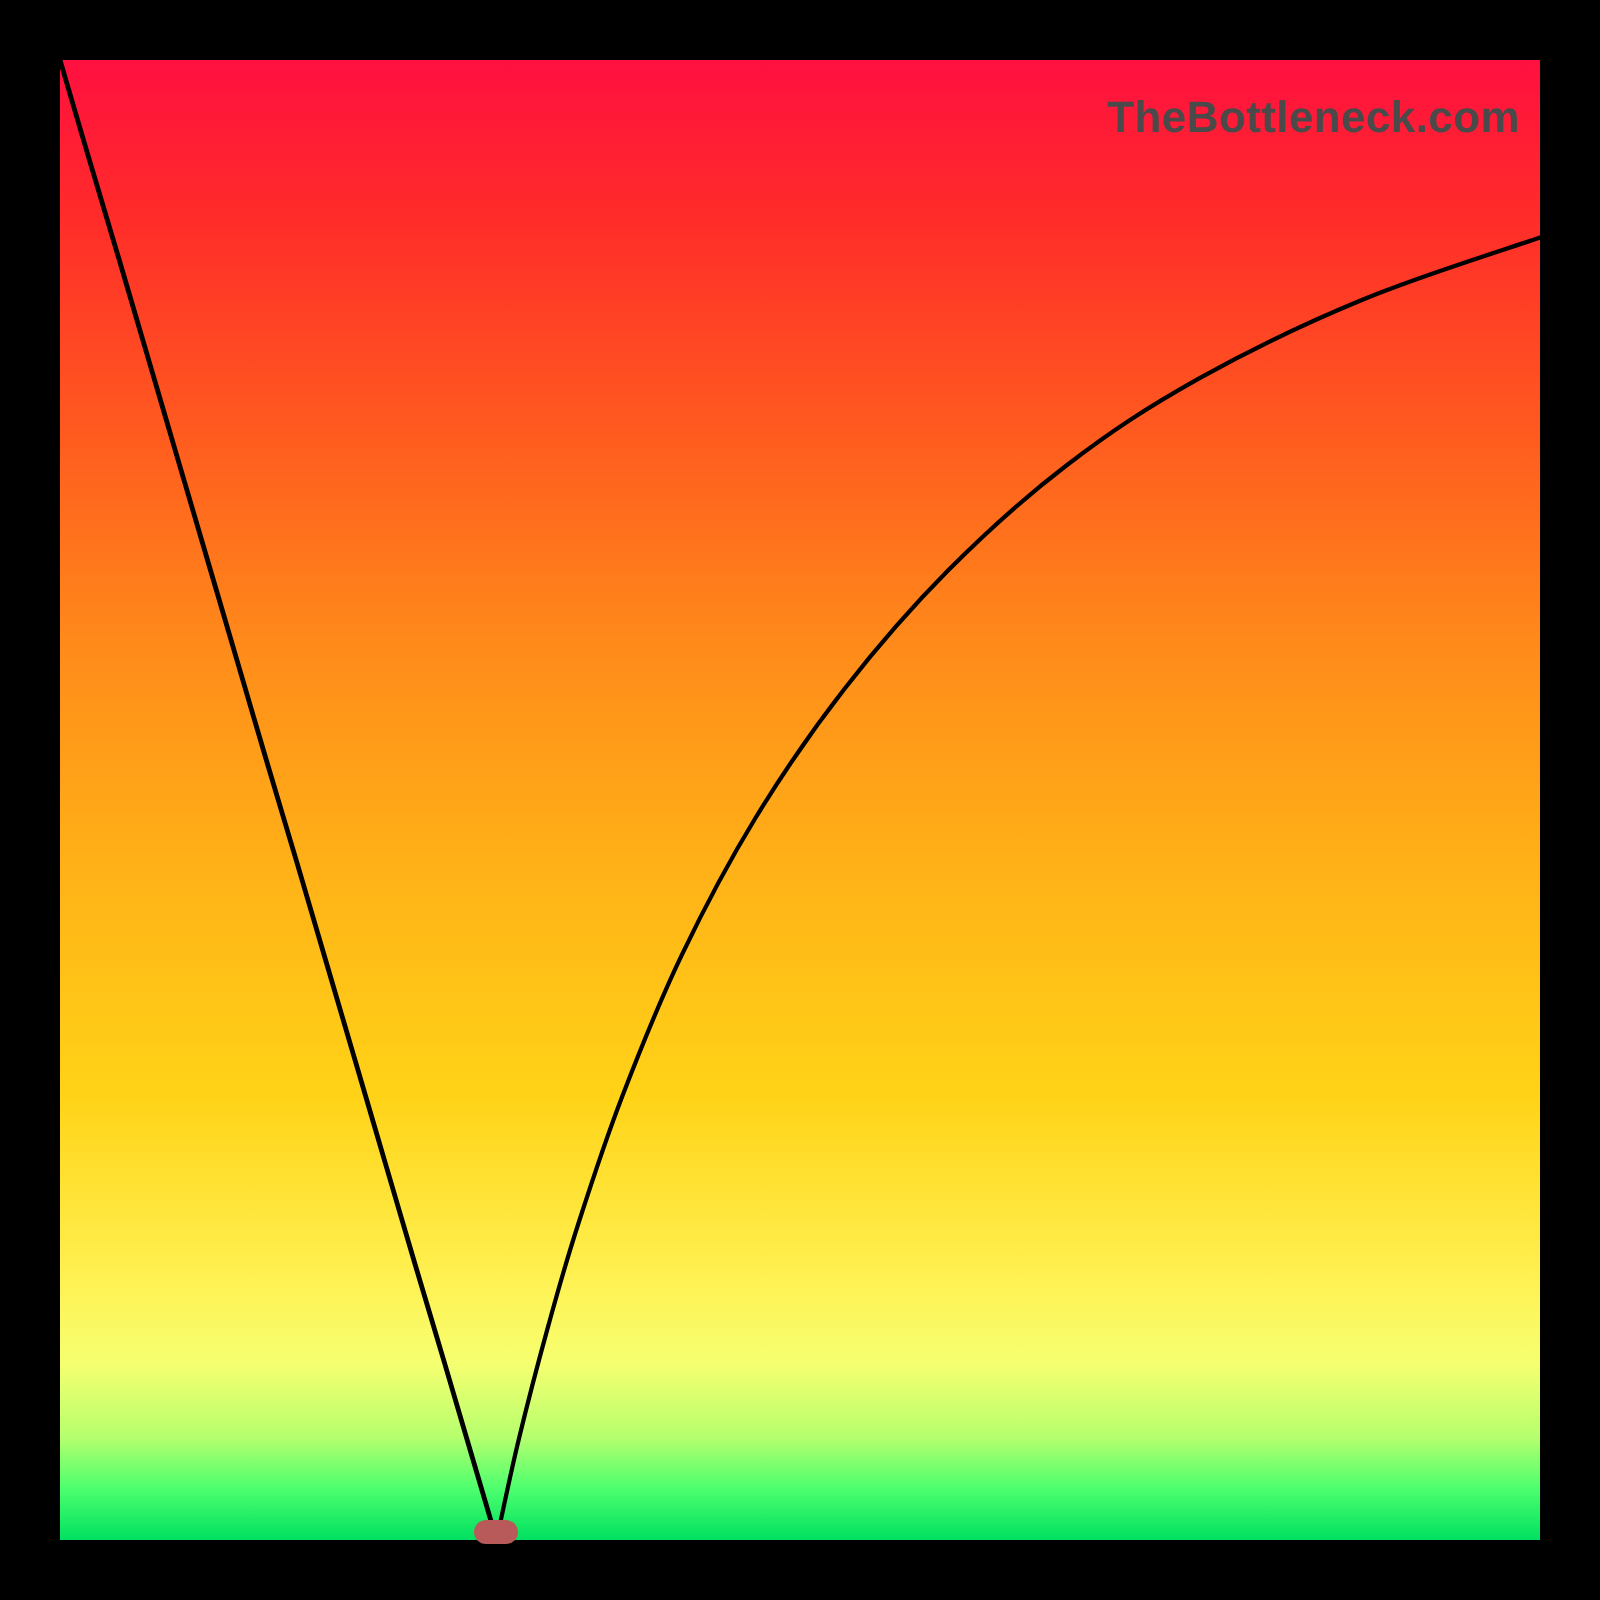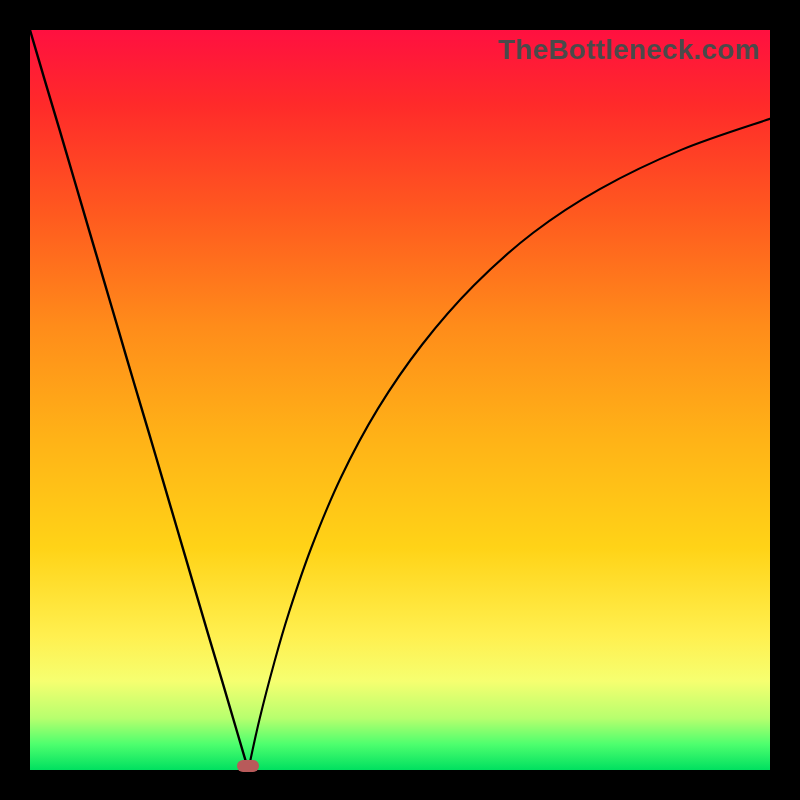--- a/index.html
+++ b/index.html
@@ -17,23 +17,23 @@
       #ffb217 55%,
       #ffd317 70%,
       #fff050 82%,
       #f6ff70 88%,
       #b7ff6e 93%,
       #4eff6e 96.5%,
       #00e060 100%);
   }
   .watermark {
     position: absolute;
-    top: 4px; right: 10px;
+    top: 16px; right: 10px;
     font-family: Arial, Helvetica, sans-serif;
-    font-size: 28px;
+    font-size: 22px;
     font-weight: 600;
     color: #4a4a4a;
     letter-spacing: 0.2px;
     user-select: none;
   }
   svg.curve { position: absolute; left: 0; top: 0; width: 740px; height: 740px; }
   .marker {
     position: absolute;
     width: 22px; height: 12px;
     background: #b85a5a;

